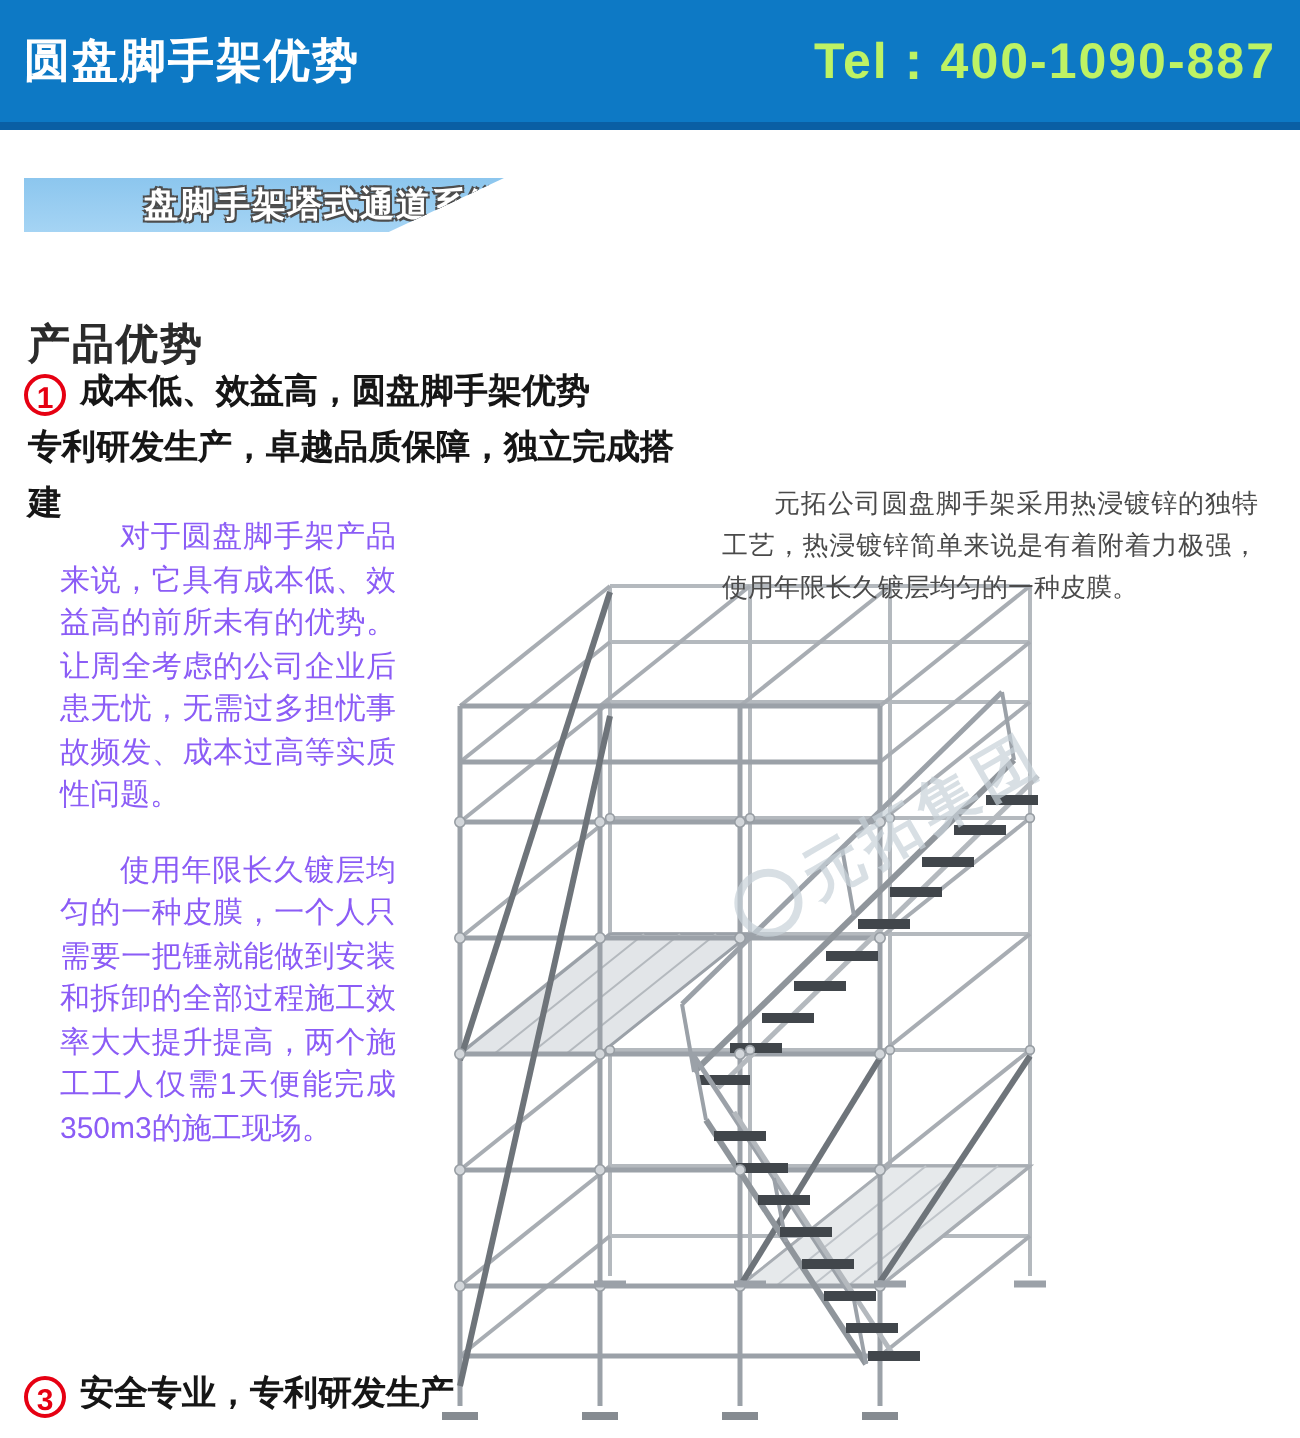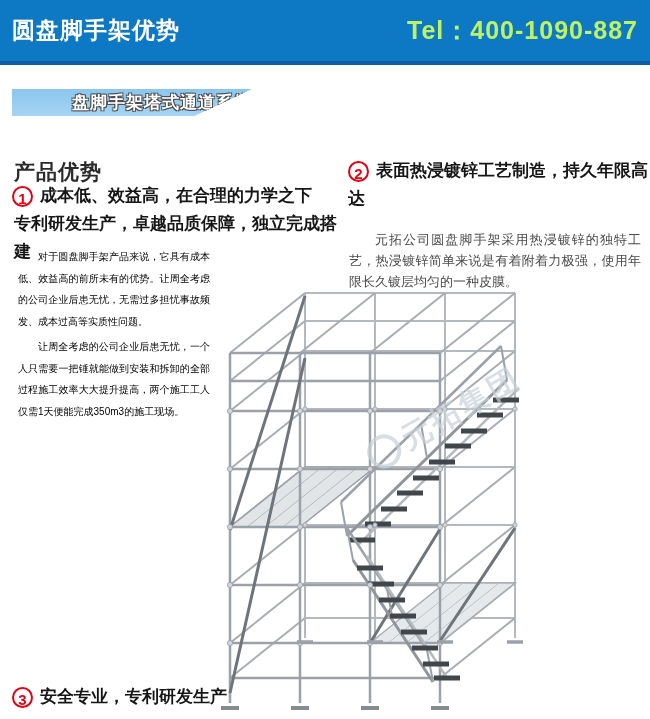--- a/index.html
+++ b/index.html
@@ -61,27 +61,27 @@
     border: 2px solid #e60012; border-radius: 50%;
     color: #e60012; font-size: 15px; font-weight: bold;
     text-align: center; line-height: 21px;
     margin-right: 7px; vertical-align: -3px; background: #ffffff;
   }
   .adv-line2 { padding-left: 2px; }
 
   
   .col-left {
     position: absolute; left: 14px; top: 242px; width: 200px;
-    font-size: 10px; color: #000000; line-height: 21.5px; text-align: justify;
+    font-size: 15px; color: #8b5cf6; line-height: 21.5px; text-align: justify;
   }
   .col-right {
     position: absolute; left: 345px; top: 225px; width: 300px;
     font-size: 13px; color: #4a4a4a; line-height: 21px; text-align: justify;
   }
-  .col-left p, .col-right p { text-indent: 2em; margin: 4px; }
+  .col-left p, .col-right p { text-indent: 2em; margin: 16px; }
 
   
   .photo {
     position: absolute; left: 175px; top: 278px;
     width: 400px; height: 441px; z-index: 1;
   }
   .text-layer { position: relative; z-index: 2; }
 </style>
 </head>
 <body>
@@ -268,34 +268,31 @@
       <text x="222" y="152" font-size="30" font-weight="bold" letter-spacing="3" fill="#c8d2d9">元拓集团</text>
     </g>
   </svg>
 
   <div class="text-layer">
 
     <div class="section-title">产品优势</div>
 
     <div class="adv adv-1">
       <div>
-        <span class="num-circle">1</span><span>成本低、效益高，在合理的力学之下</span>
+        <span class="num-circle">1</span><span>成本低、效益高，圆盘脚手架优势</span>
       </div>
       <div class="adv-line2">专利研发生产，卓越品质保障，独立完成搭建</div>
     </div>
 
     <div class="col-left">
       <p>对于圆盘脚手架产品来说，它具有成本低、效益高的前所未有的优势。让周全考虑的公司企业后患无忧，无需过多担忧事故频发、成本过高等实质性问题。</p>
-      <p>让周全考虑的公司企业后患无忧，一个人只需要一把锤就能做到安装和拆卸的全部过程施工效率大大提升提高，两个施工工人仅需1天便能完成350m3的施工现场。</p>
+      <p>使用年限长久镀层均匀的一种皮膜，一个人只需要一把锤就能做到安装和拆卸的全部过程施工效率大大提升提高，两个施工工人仅需1天便能完成350m3的施工现场。</p>
     </div>
 
     <div class="adv adv-2">
-      <div>
-        <span class="num-circle">2</span><span>表面热浸镀锌工艺制造，持久年限高达</span>
-      </div>
     </div>
 
     <div class="col-right">
       <p>元拓公司圆盘脚手架采用热浸镀锌的独特工艺，热浸镀锌简单来说是有着附着力极强，使用年限长久镀层均匀的一种皮膜。</p>
     </div>
 
     <div class="adv adv-3">
       <span class="num-circle">3</span><span>安全专业，专利研发生产</span>
     </div>
 

